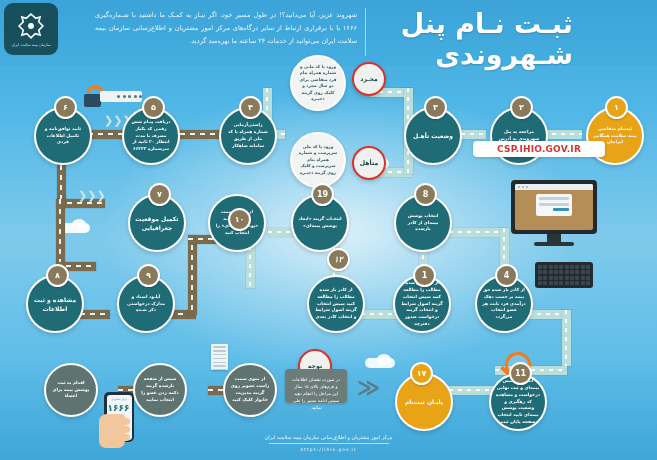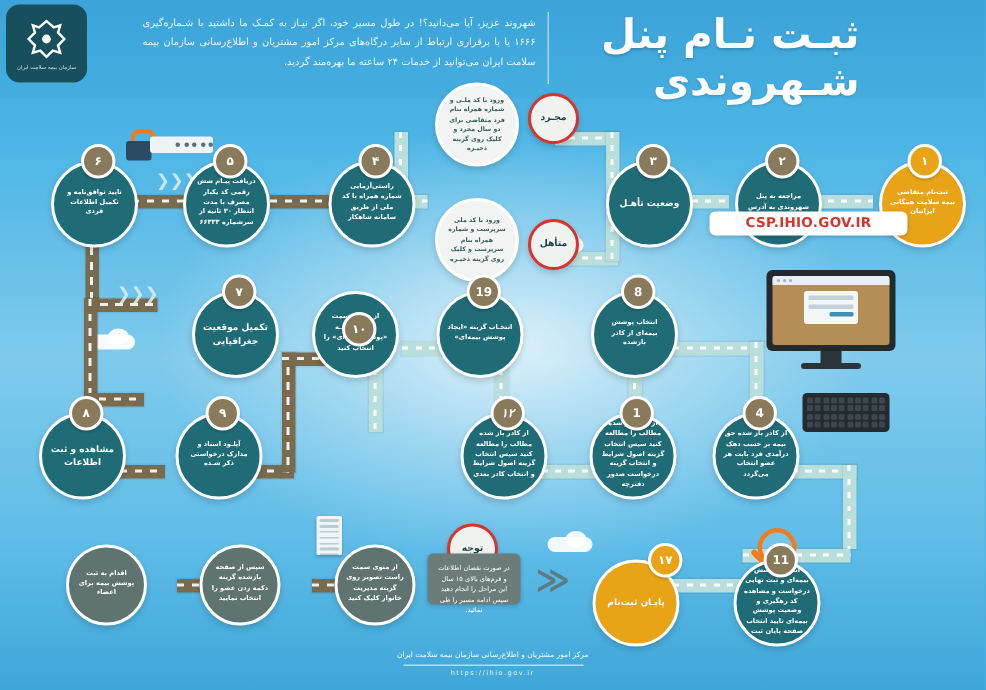--- a/index.html
+++ b/index.html
@@ -331,20 +331,35 @@
   <div class="ill sheet" style="left:211px;top:344px;">
     <i></i>
       <i></i>
       <i></i>
       <i></i>
       <i></i>
       <i></i>
       <i></i>
   </div>
 
+  <div class="ill phone-hand" style="left:104px;top:392px;">
+    <div class="phone">
+      <div class="scr">
+        <div class="lbl">مرکز مشتریان</div>
+        <div class="num">۱۶۶۶</div>
+        <div class="sub">در دسترس</div>
+        <div class="digits">۰۰۰۰۰۰</div>
+      </div>
+    </div>
+    <div class="palm">
+      <i style="top:4px"></i>
+        <i style="top:12px"></i>
+        <i style="top:20px"></i>
+    </div>
+  </div>
 
   <div class="badge gold" style="left:605px;top:96px;">۱</div>
   <div class="node gold" style="left:586px;top:107px;width:58px;height:58px;">
     <div class="txt">ثبت‌نام متقاضی بیمه سلامت همگانی ایرانیان</div>
   </div>
 
   <div class="badge" style="left:510px;top:96px;">۲</div>
   <div class="node" style="left:490px;top:107px;width:58px;height:58px;">
     <div class="txt">مراجعه به پنل شهروندی به آدرس</div>
   </div>
@@ -407,41 +422,41 @@
   <div class="badge" style="left:46px;top:264px;">۸</div>
   <div class="node bigger" style="left:26px;top:275px;width:58px;height:58px;">
     <div class="txt">مشاهده و ثبت اطلاعات</div>
   </div>
 
   <div class="badge" style="left:137px;top:264px;">۹</div>
   <div class="node" style="left:117px;top:275px;width:58px;height:58px;">
     <div class="txt">آپلـود اسناد و مدارک درخواستی ذکر شـده</div>
   </div>
 
-  <div class="badge" style="left:327px;top:264px;font-style:italic;">۱۲</div>
+  <div class="badge" style="left:327px;top:248px;font-style:italic;">۱۲</div>
   <div class="node" style="left:307px;top:275px;width:58px;height:58px;">
     <div class="txt">از کادر باز شده مطالب را مطالعه کنید سپس انتخاب گزینه اصول شرایط و انتخاب کادر بعدی</div>
   </div>
 
   <div class="badge" style="left:413px;top:264px;">1</div>
   <div class="node" style="left:393px;top:275px;width:58px;height:58px;">
     <div class="txt">از کادر باز شده مطالب را مطالعه کنید سپس انتخاب گزینه اصول شرایط و انتخاب گزینه درخواست صدور دفترچه</div>
   </div>
 
   <div class="badge" style="left:495px;top:264px;">4</div>
   <div class="node" style="left:475px;top:275px;width:58px;height:58px;">
     <div class="txt">از کادر باز شده حق بیمه بر حسب دهک درآمدی فرد بابت هر عضو انتخاب می‌گردد</div>
   </div>
 
   <div class="badge" style="left:509px;top:362px;">11</div>
   <div class="node" style="left:489px;top:373px;width:58px;height:58px;">
     <div class="txt">انتخاب پوشش بیمه‌ای و ثبت نهایی درخواست و مشاهده کد رهگیری و وضعیت پوشش بیمه‌ای تایید انتخاب صفحه پایان ثبت</div>
   </div>
 
-  <div class="badge gold" style="left:432px;top:362px;">۱۷</div>
+  <div class="badge gold" style="left:410px;top:362px;">۱۷</div>
   <div class="node gold bigger" style="left:395px;top:373px;width:58px;height:58px;">
     <div class="txt">پایـان ثبت‌نام</div>
   </div>
 
   <div class="node red-ring" style="left:298px;top:349px;width:34px;height:34px;">
     <div class="txt">توجه</div>
   </div>
   <div class="attn-box" style="left:285px;top:369px;width:62px;height:34px;">
     <span>در صورت نقصان اطلاعات و فرم‌های بالای ۱۵ سال این مراحل را انجام دهید سپس ادامه مسیر را طی نمائید.</span>
   </div>

